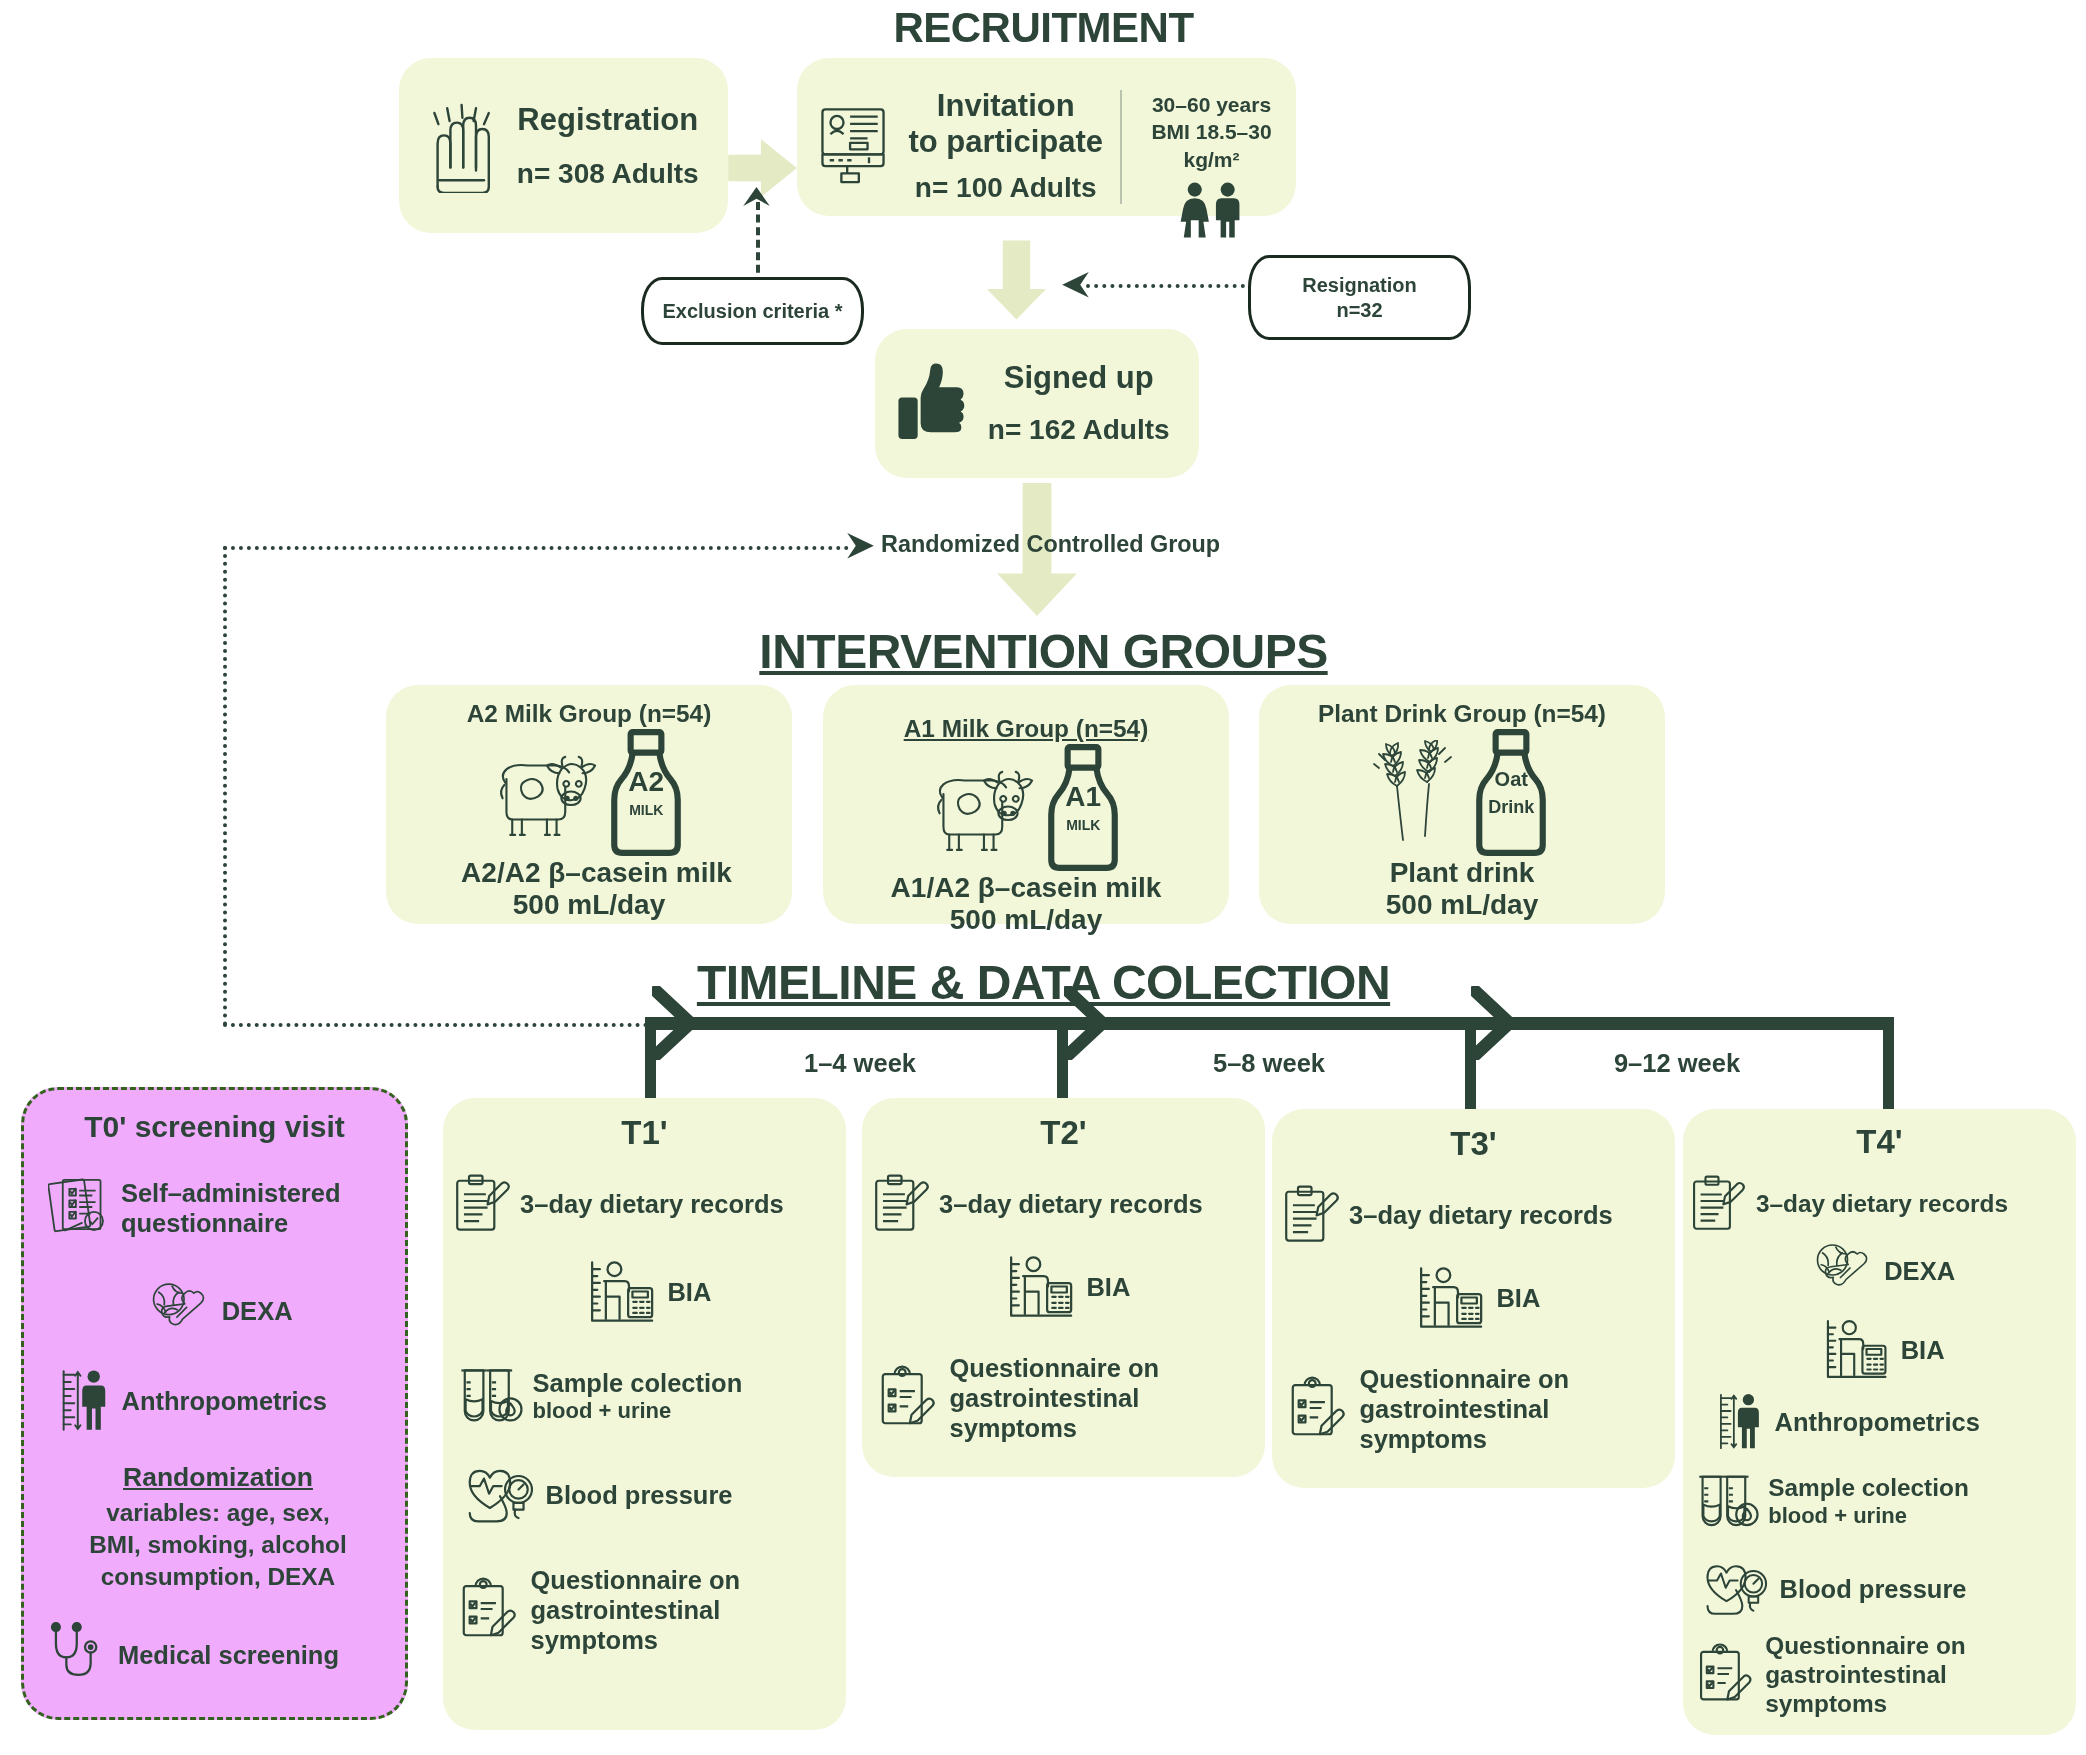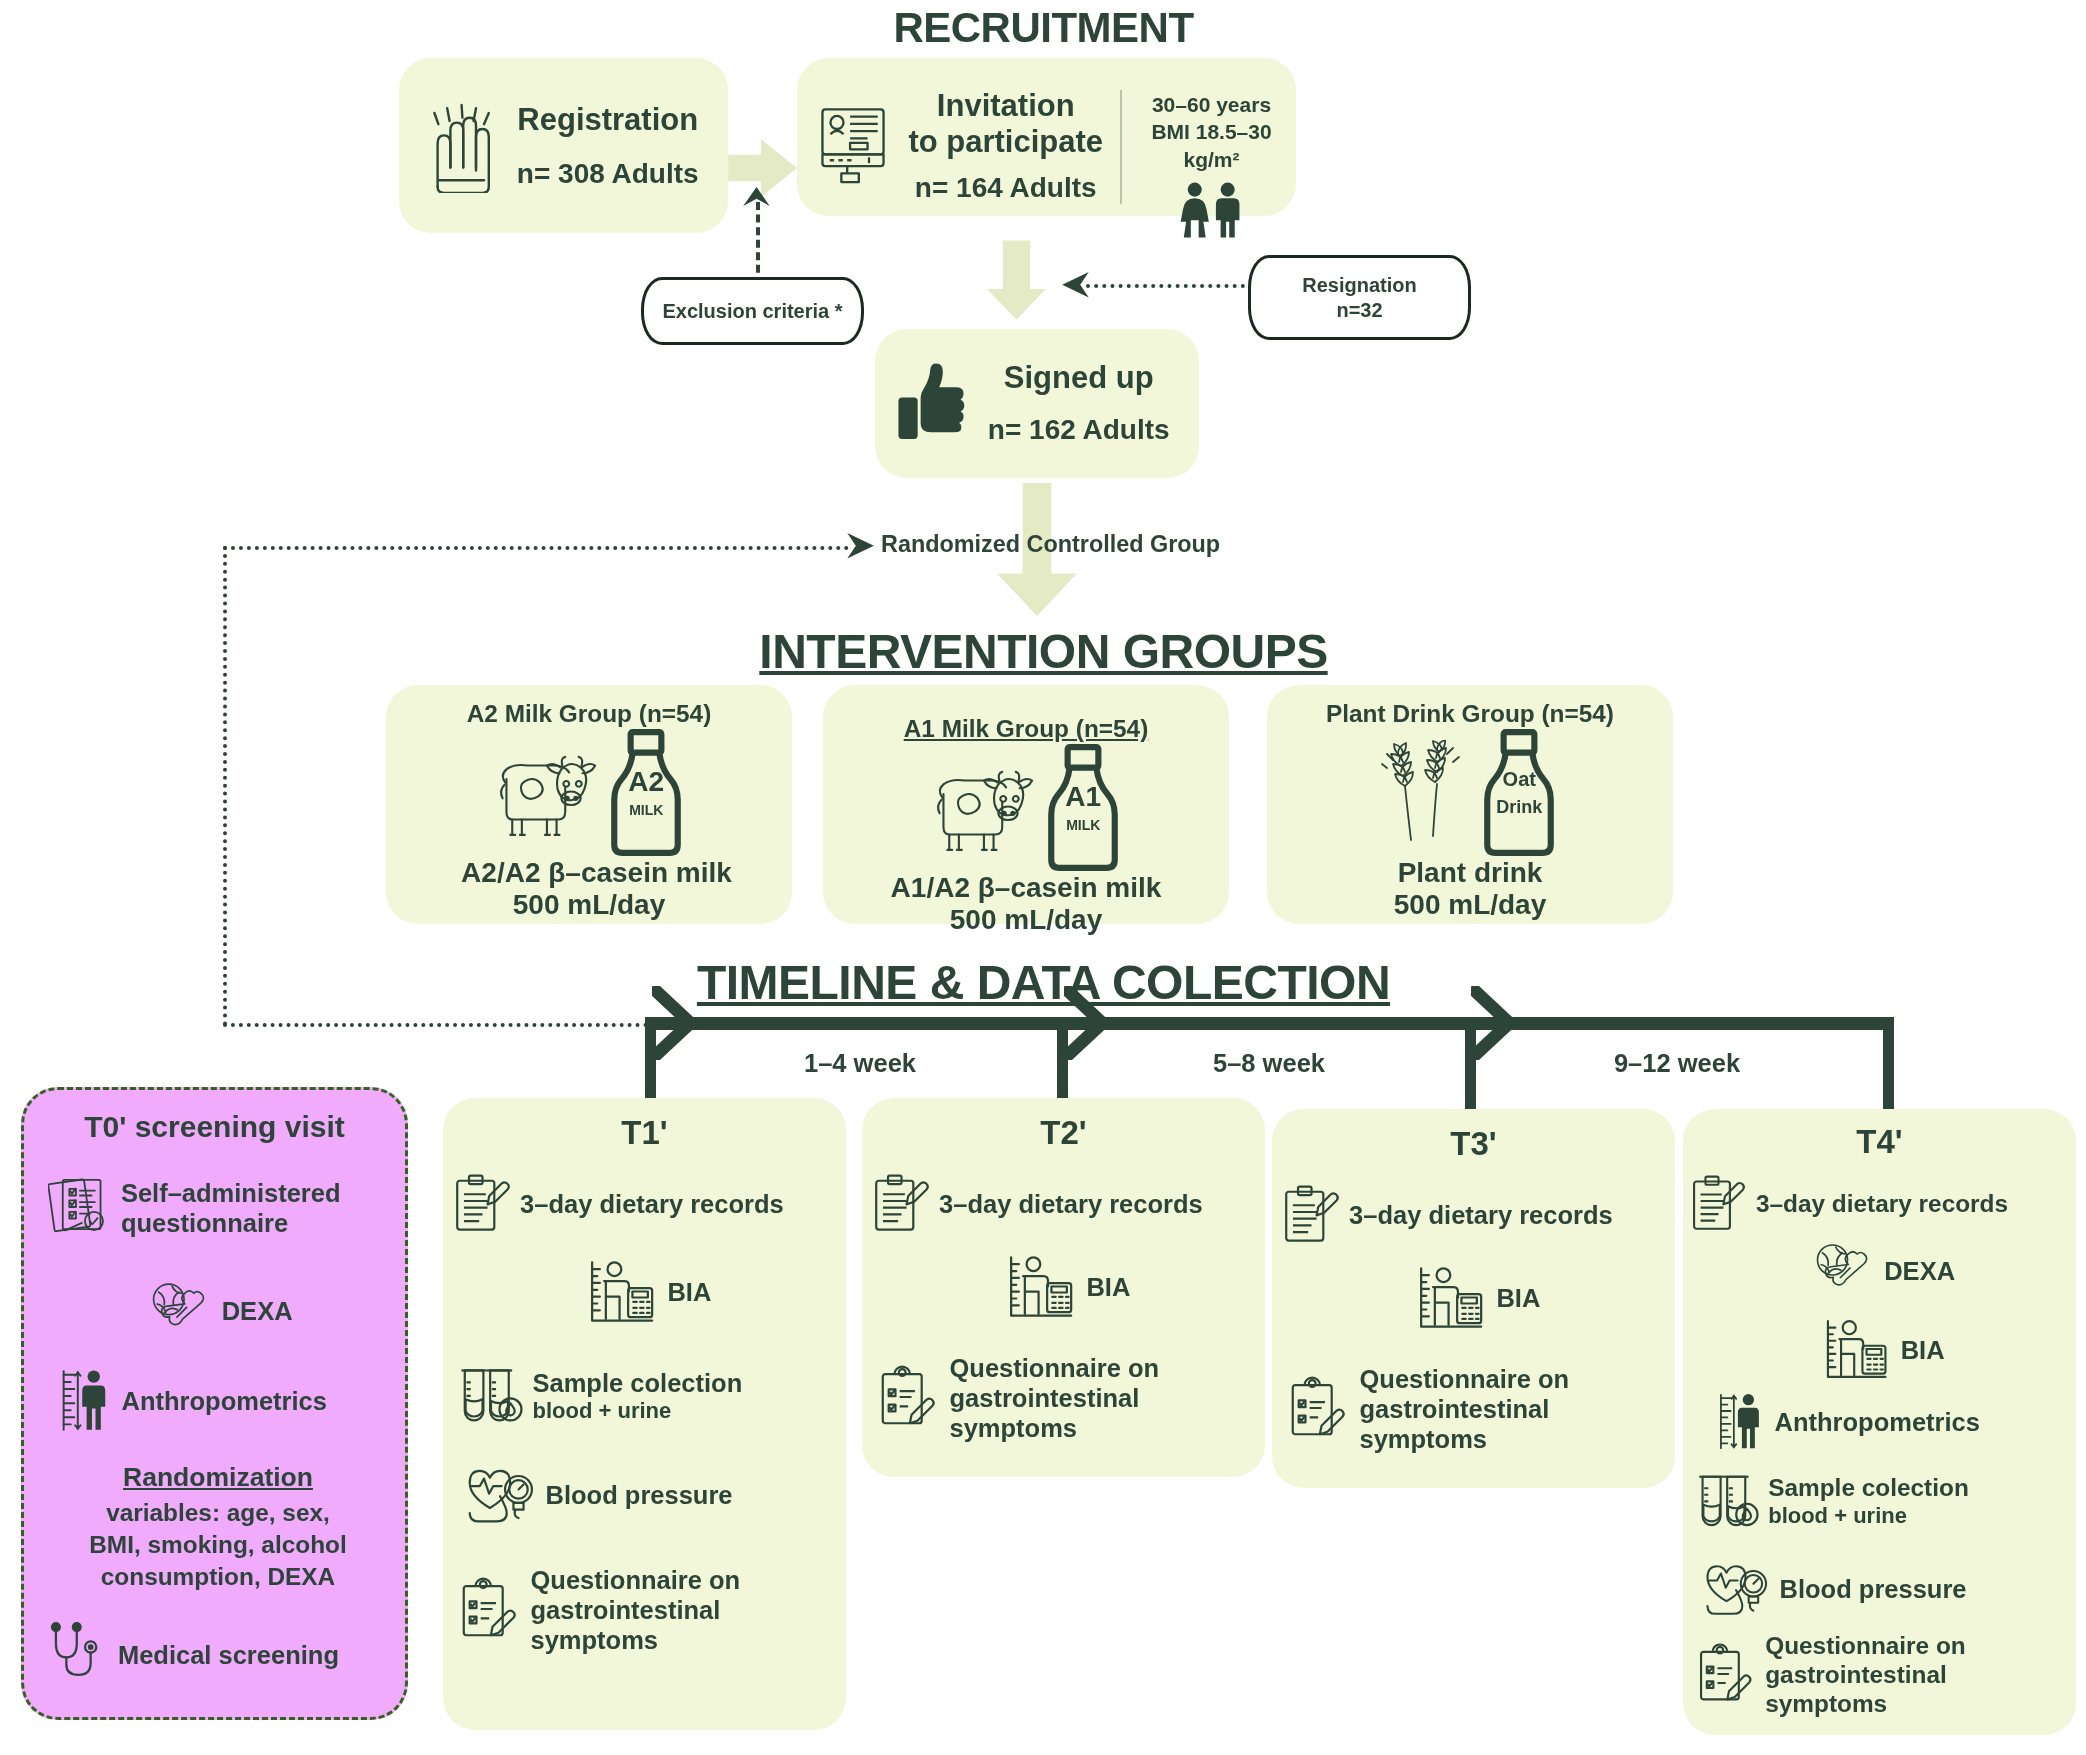--- a/index.html
+++ b/index.html
@@ -129,21 +129,21 @@
             <path d="M8 68 h84 v12 q0 4-4 4 H12 q-4 0-4-4 Z"></path>
             <path d="M18 76 h6 M30 76 h6 M42 76 h6"></path>
             <path d="M72 72 v8"></path>
             <path d="M42 84 v10 M34 94 h24 v12 H34 Z"></path>
           </g>
         </svg>
       </span>
       <div style="flex:1;">
         <div class="box-title">Invitation</div>
         <div class="box-title" style="margin-bottom:12px;">to participate</div>
-        <div class="n-line">n= 164 Adults</div>
+        <div class="n-line">n= 100 Adults</div>
       </div>
     </div>
     <div class="abs divider-v" style="left:323px;top:32px;height:114px;"></div>
     <div class="abs" style="left:340px;top:33px;width:149px;">
       <div class="small-note">30–60 years</div>
       <div class="small-note">BMI 18.5–30 kg/m²</div>
       <div style="display:flex;justify-content:center;gap:11.7px;margin-top:8.5px;">
         <span class="ico">
           <svg width="80" height="58" viewBox="0 0 100 74">
             <g fill="#2d4438">
@@ -296,21 +296,21 @@
         <span class="abs" style="left:0;top:0;width:80px;height:127px;display:flex;flex-direction:column;align-items:center;justify-content:center;">
           <span style="font-size:28px;font-weight:bold;line-height:1;">A1</span>
           <span style="font-size:14px;font-weight:bold;margin-top:5.3px;">MILK</span>
         </span>
       </span>
     </div>
     <div class="n-line" style="margin-top:3.2px;">A1/A2 β–casein milk</div>
     <div class="n-line">500 mL/day</div>
   </div>
 
-  <div class="abs card" style="left:1259px;top:685px;width:406px;height:239px;margin-left:8px;">
+  <div class="abs card" style="left:1259px;top:685px;width:406px;height:239px;">
     <div class="box-title-sm" style="padding-top:15px;">Plant Drink Group (n=54)</div>
     <div class="row-c" style="margin-top:6.4px;height:119px;">
       <span class="ico">
         <svg width="90" height="106" viewBox="0 0 90 106">
           <g fill="none" stroke="#2d4438" stroke-width="1.8" stroke-linecap="round" stroke-linejoin="round">
             <path d="M30 100 q-4-34 -6-54"></path>
             <path d="M52 96 q2-32 4-52"></path>
             <g>
               <path d="M24 46 q-8-4-10-12 q10 0 12 8"></path>
               <path d="M24 46 q8-6 8-14 q-9 2-10 10"></path>

